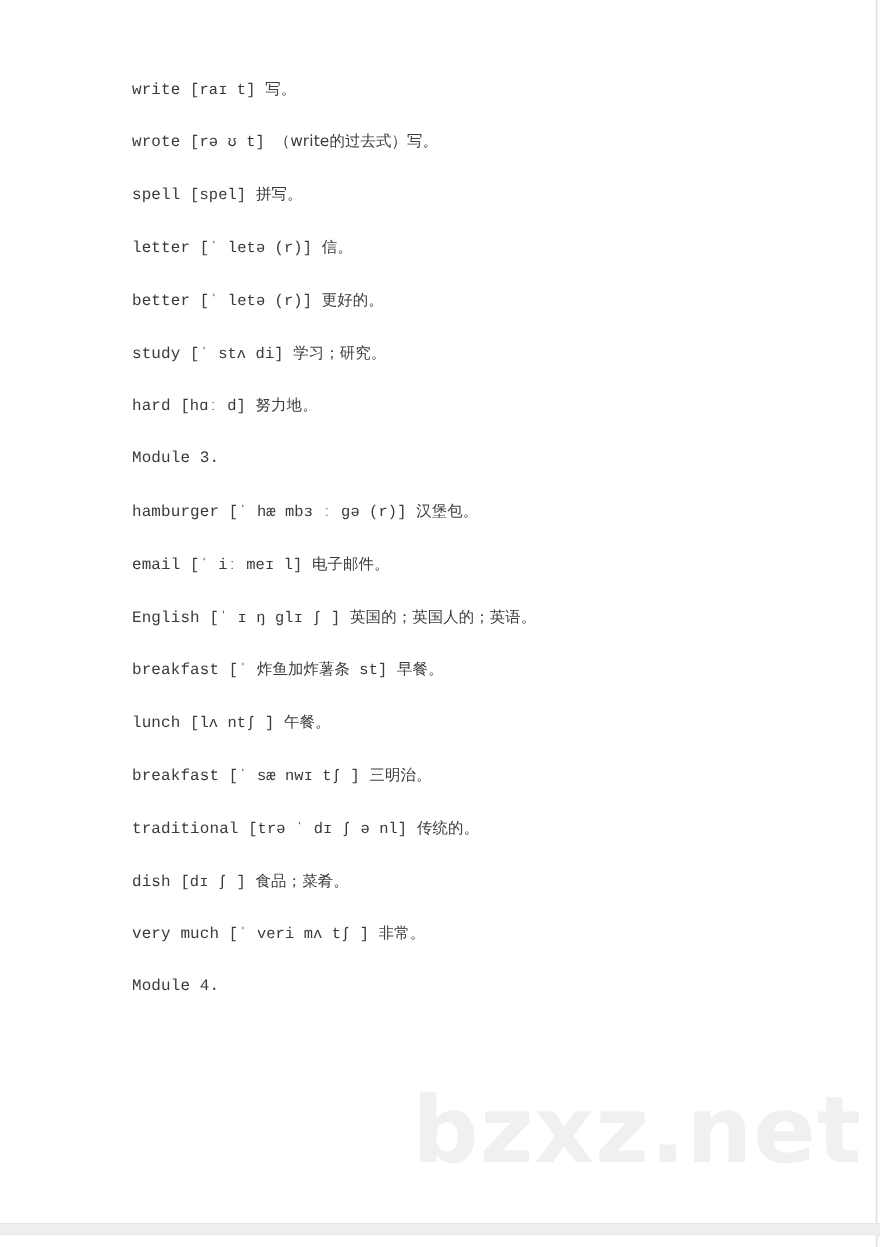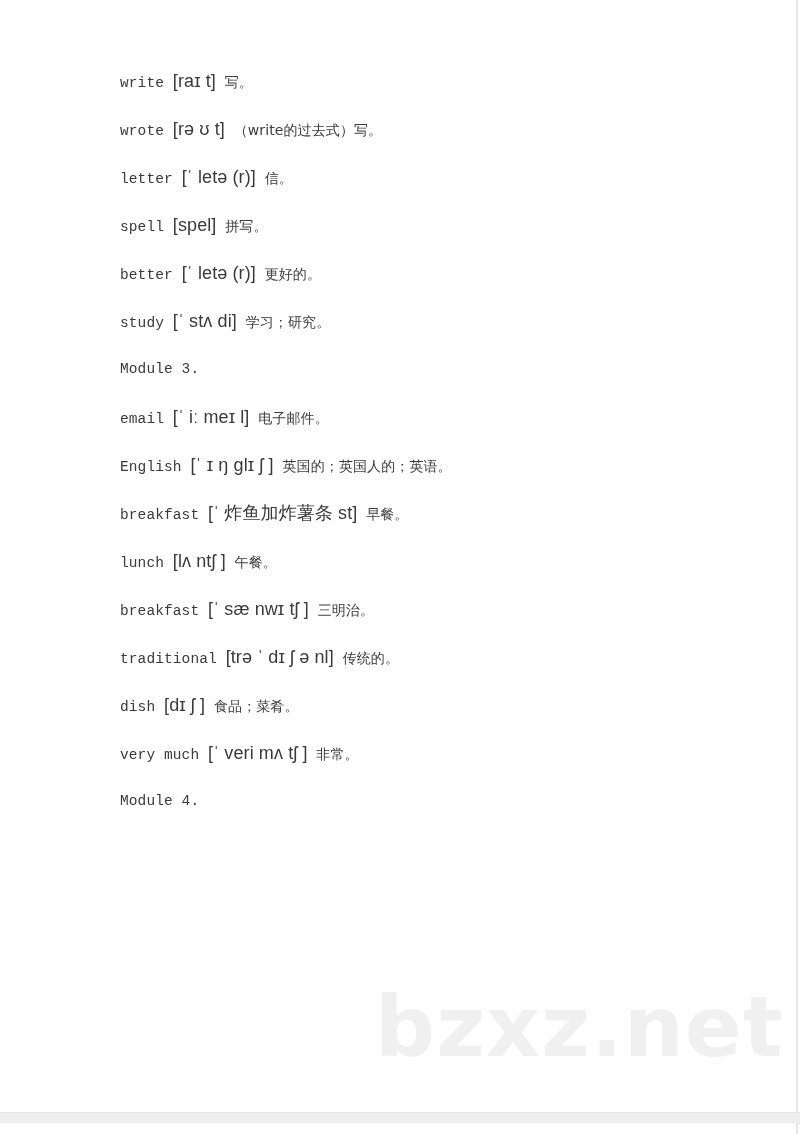--- a/index.html
+++ b/index.html
@@ -33,21 +33,21 @@
     }
     .line {
       height: 48px;
       line-height: 22px;
       font-size: 14.5px;
       color: #3a3a3a;
       white-space: pre;
       letter-spacing: 0.1px;
     }
     .line .word { }
-    .line .ipa { font-family: Liberation Sans, sans-serif; font-size: 18px; }
+    .line .ipa { font-family: Liberation Mono, monospace; font-size: 14px; }
     .line .meaning { font-family: "DejaVu Sans", sans-serif; font-size: 14px; color: #3c3c3c; }
     .watermark {
       position: absolute;
       left: 375px;
       top: 985px;
       font-family: "DejaVu Sans", sans-serif;
       font-weight: bold;
       font-size: 84px;
       letter-spacing: 1px;
       color: #f0f0f0;
@@ -74,25 +74,27 @@
       border-right: 2px solid #e6e6e6;
     }
   </style>
 </head>
 <body>
 
 <div class="page">
   <ul class="lines">
     <li class="line"><span class="word">write</span> <span class="ipa">[raɪ t]</span> <span class="meaning">写。</span></li>
     <li class="line"><span class="word">wrote</span> <span class="ipa">[rə ʊ t]</span> <span class="meaning">（write的过去式）写。</span></li>
+    <li class="line"><span class="word">spell</span> <span class="ipa">[spel]</span> <span class="meaning">拼写。</span></li>
     <li class="line"><span class="word">letter</span> <span class="ipa">[ˈ letə (r)]</span> <span class="meaning">信。</span></li>
-    <li class="line"><span class="word">spell</span> <span class="ipa">[spel]</span> <span class="meaning">拼写。</span></li>
     <li class="line"><span class="word">better</span> <span class="ipa">[ˈ letə (r)]</span> <span class="meaning">更好的。</span></li>
     <li class="line"><span class="word">study</span> <span class="ipa">[ˈ stʌ di]</span> <span class="meaning">学习；研究。</span></li>
+    <li class="line"><span class="word">hard</span> <span class="ipa">[hɑː d]</span> <span class="meaning">努力地。</span></li>
     <li class="line"><span class="word">Module 3.</span></li>
+    <li class="line"><span class="word">hamburger</span> <span class="ipa">[ˈ hæ mbɜ ː gə (r)]</span> <span class="meaning">汉堡包。</span></li>
     <li class="line"><span class="word">email</span> <span class="ipa">[ˈ iː meɪ l]</span> <span class="meaning">电子邮件。</span></li>
     <li class="line"><span class="word">English</span> <span class="ipa">[ˈ ɪ ŋ glɪ ʃ ]</span> <span class="meaning">英国的；英国人的；英语。</span></li>
     <li class="line"><span class="word">breakfast</span> <span class="ipa">[ˈ 炸鱼加炸薯条 st]</span> <span class="meaning">早餐。</span></li>
     <li class="line"><span class="word">lunch</span> <span class="ipa">[lʌ ntʃ ]</span> <span class="meaning">午餐。</span></li>
     <li class="line"><span class="word">breakfast</span> <span class="ipa">[ˈ sæ nwɪ tʃ ]</span> <span class="meaning">三明治。</span></li>
     <li class="line"><span class="word">traditional</span> <span class="ipa">[trə ˈ dɪ ʃ ə nl]</span> <span class="meaning">传统的。</span></li>
     <li class="line"><span class="word">dish</span> <span class="ipa">[dɪ ʃ ]</span> <span class="meaning">食品；菜肴。</span></li>
     <li class="line"><span class="word">very much</span> <span class="ipa">[ˈ veri mʌ tʃ ]</span> <span class="meaning">非常。</span></li>
     <li class="line"><span class="word">Module 4.</span></li>
   </ul>

